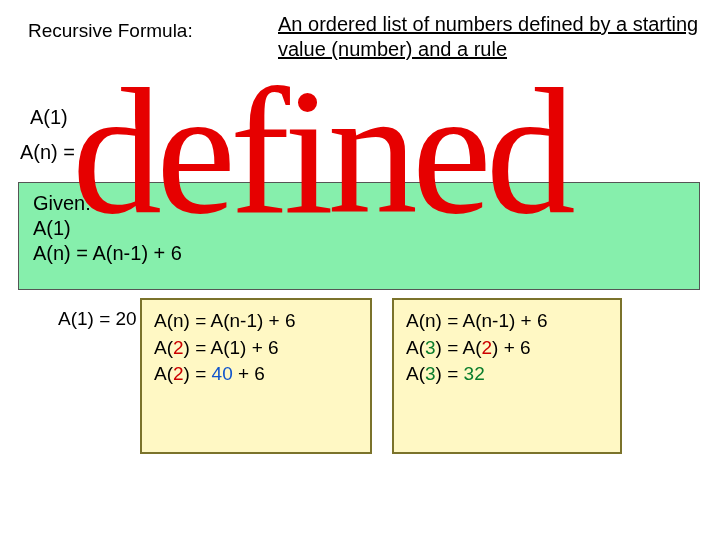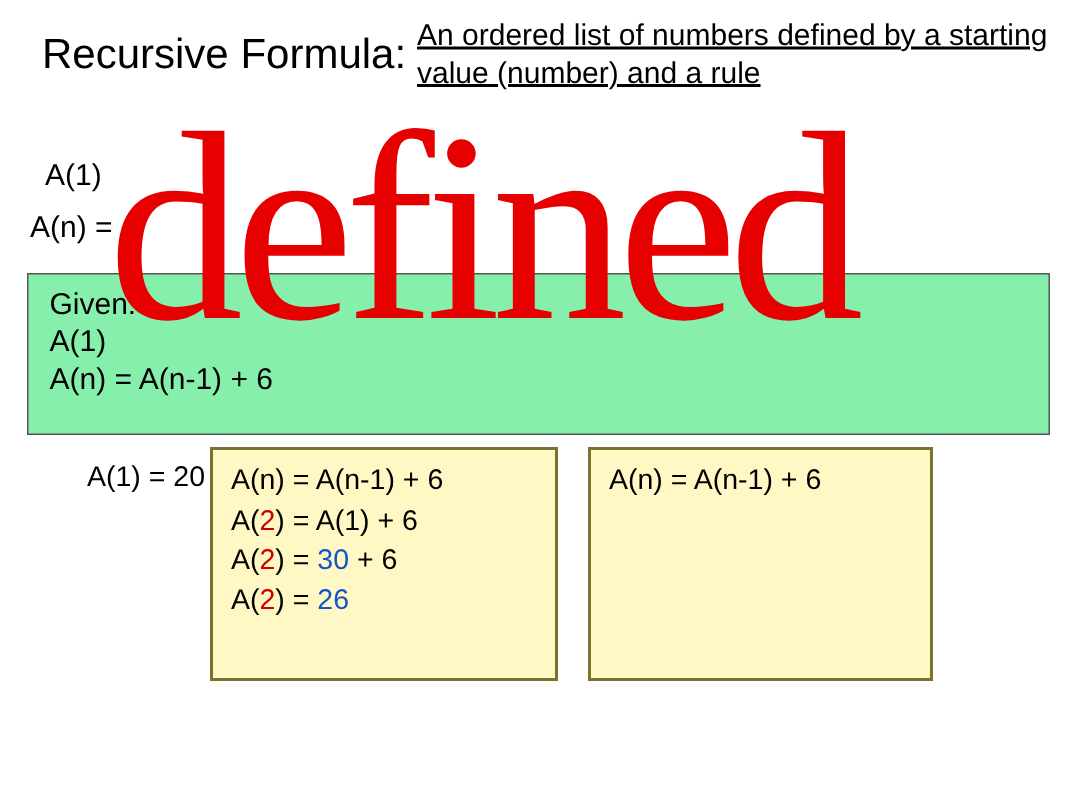--- a/index.html
+++ b/index.html
@@ -9,21 +9,21 @@
     background: #fff;
     font-family: Arial, Helvetica, sans-serif;
     position: relative;
     overflow: hidden;
     color: #000;
   }
   .title {
     position: absolute;
     left: 28px;
     top: 20px;
-    font-size: 28px;
+    font-size: 19px;
   }
   .definition {
     position: absolute;
     left: 278px;
     top: 12px;
     font-size: 20px;
     width: 430px;
     line-height: 1.25;
     text-decoration: underline;
   }
@@ -106,21 +106,22 @@
   <div>Given:</div>
   <div>A(1)</div>
   <div>A(n) = A(n-1) +  6</div>
 </div>
 
 <div class="col1">A(1) = 20</div>
 
 <div class="yellowbox ybox1">
   <div>A(n) = A(n-1) +  6</div>
   <div><span>A(</span><span class="num-red">2</span><span>) =  A(1) +  6</span></div>
-  <div><span>A(</span><span class="num-red">2</span><span>) =  </span><span class="num-blue">30</span><span>  +  6</span></div>
-  <div><span>A(</span><span class="num-red">2</span><span>) =  </span><span class="num-blue">26</span></div>
+  <div><span>A(</span><span class="num-red">2</span><span>) =  </span><span class="num-blue">40</span><span>  +  6</span></div>
 </div>
 
 <div class="yellowbox ybox2">
   <div>A(n) =  A(n-1) +  6</div>
+  <div><span>A(</span><span class="num-green">3</span><span>) =  A(</span><span class="num-red">2</span><span>) +  6</span></div>
+  <div><span>A(</span><span class="num-green">3</span><span>) =   </span><span class="num-green">32</span></div>
 </div>
 
 <div class="overlay">defined</div>
 
 </body></html>

